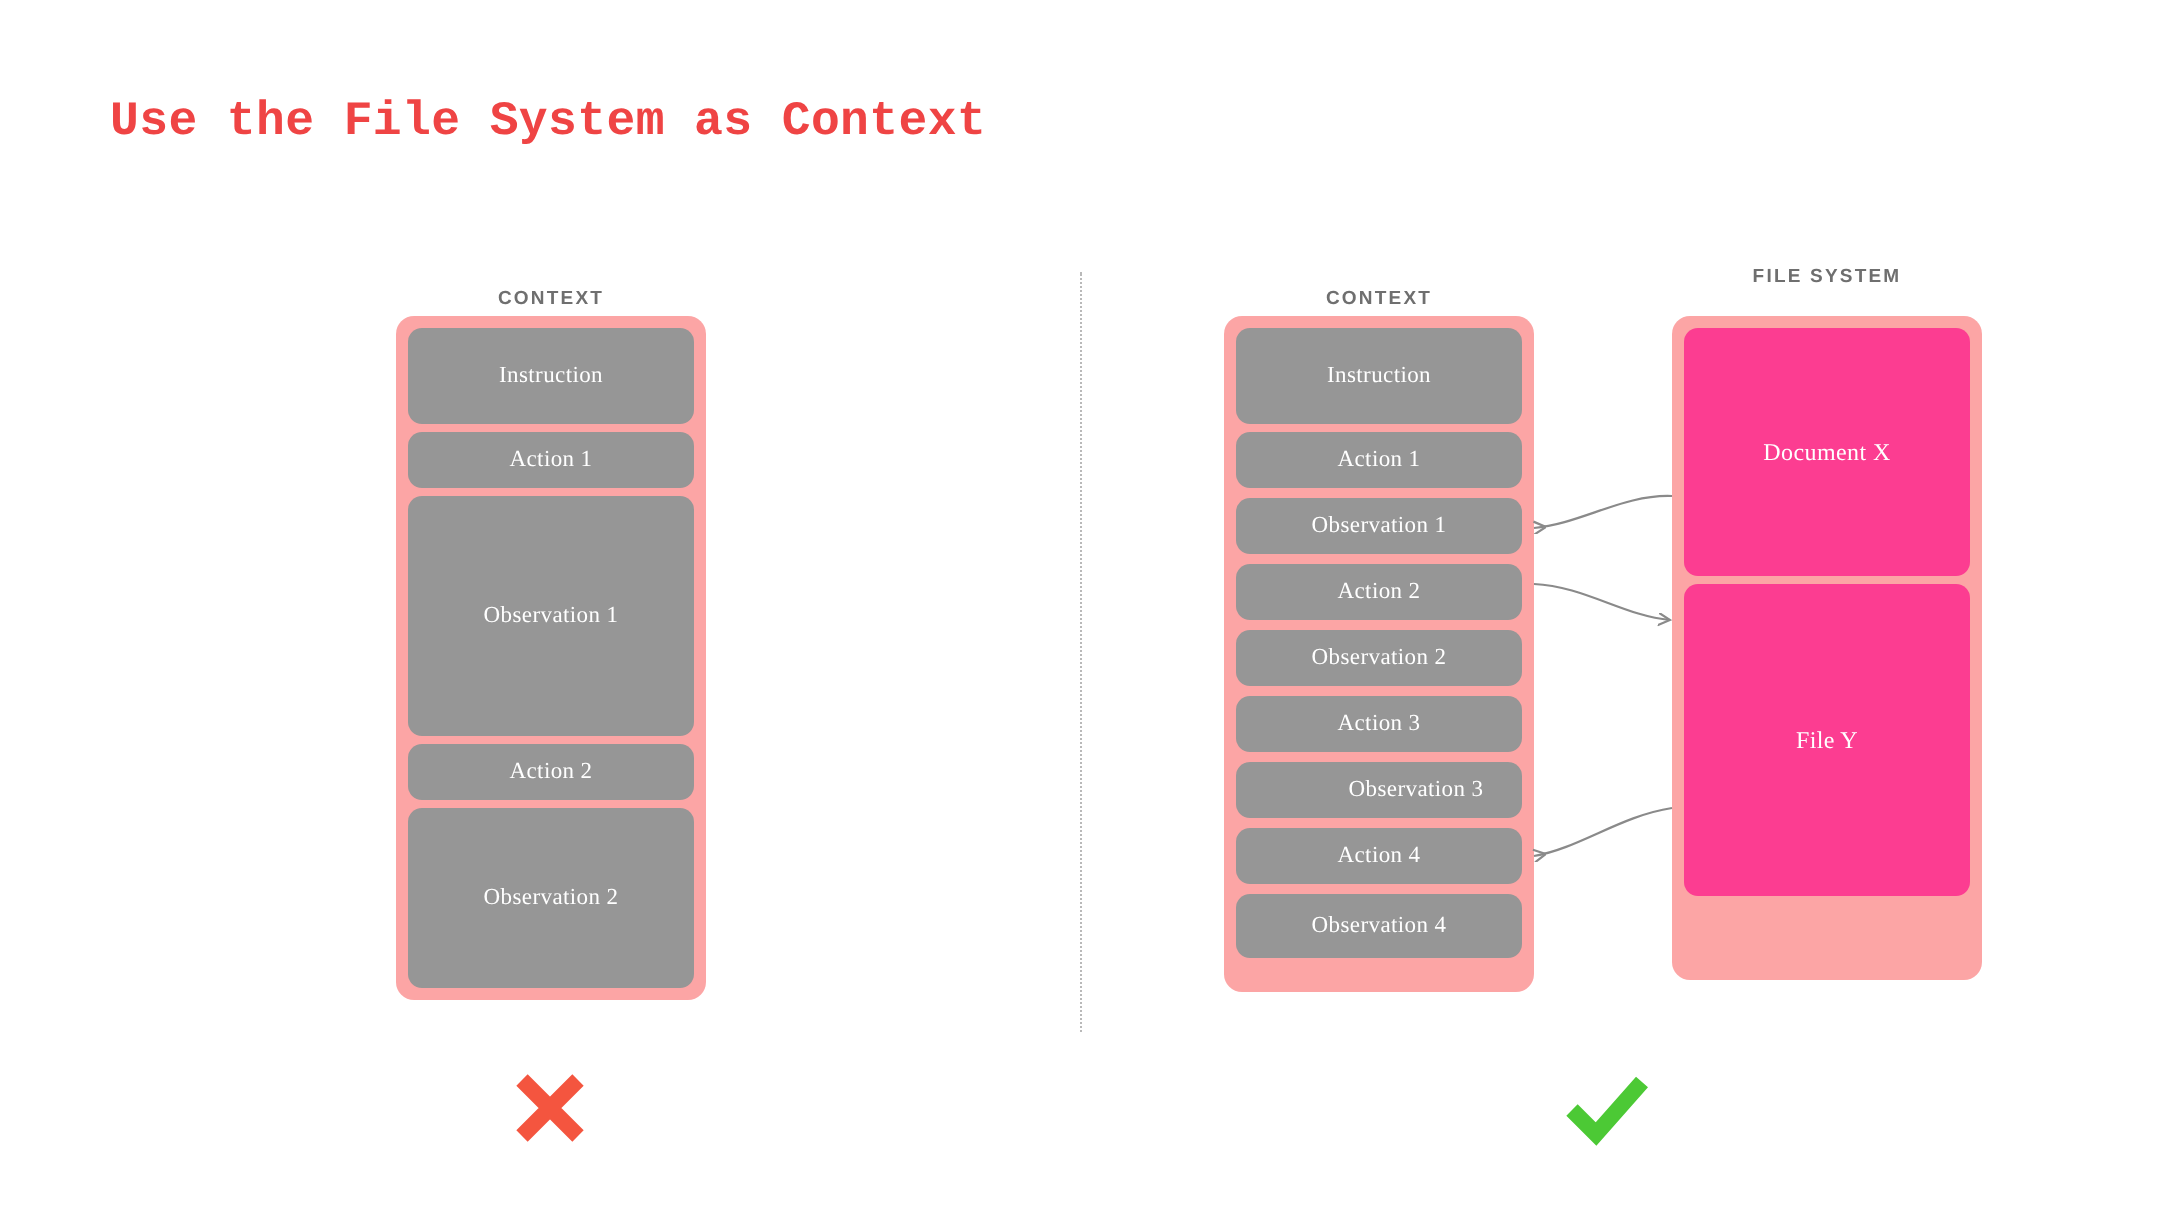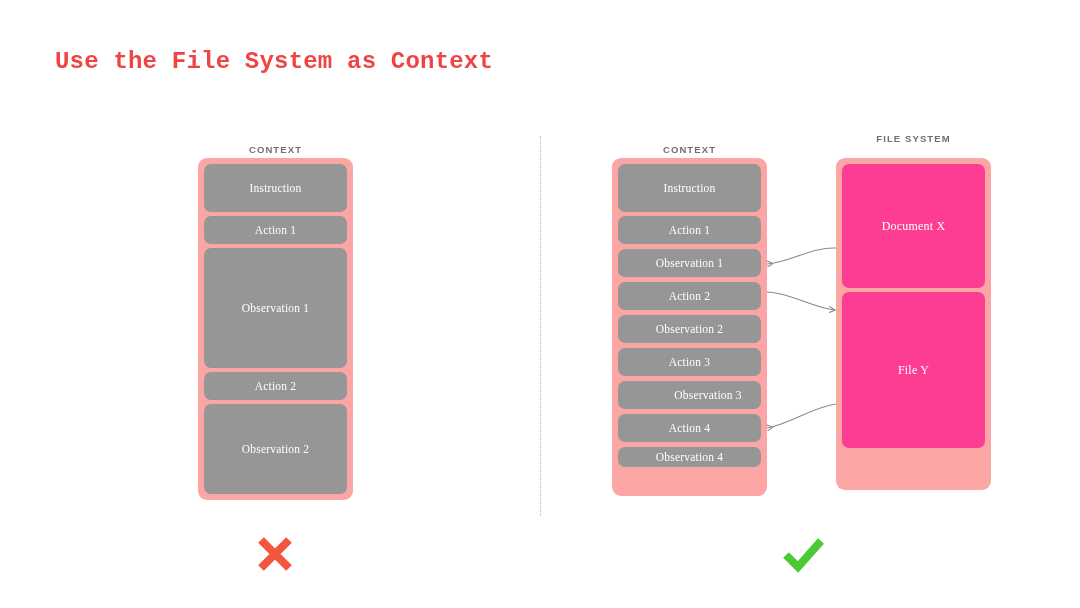--- a/index.html
+++ b/index.html
@@ -157,21 +157,21 @@
       </div>
       <div class="block gray" style="top: 190px; height: 28px;">
         <span>Action 3</span>
       </div>
       <div class="block gray" style="top: 223px; height: 28px; padding-left: 37px;">
         <span>Observation 3</span>
       </div>
       <div class="block gray" style="top: 256px; height: 28px;">
         <span>Action 4</span>
       </div>
-      <div class="block gray" style="top: 289px; height: 20px;">
+      <div class="block gray" style="top: 289px; height: 32px;">
         <span>Observation 4</span>
       </div>
     </div>
 
   <div id="caption-filesystem" class="col-caption">FILE SYSTEM</div>
   <div id="stack-filesystem" class="stack">
       <div class="block pink" style="top: 6px; height: 124px;">
         <span>Document X</span>
       </div>
       <div class="block pink" style="top: 134px; height: 156px;">

